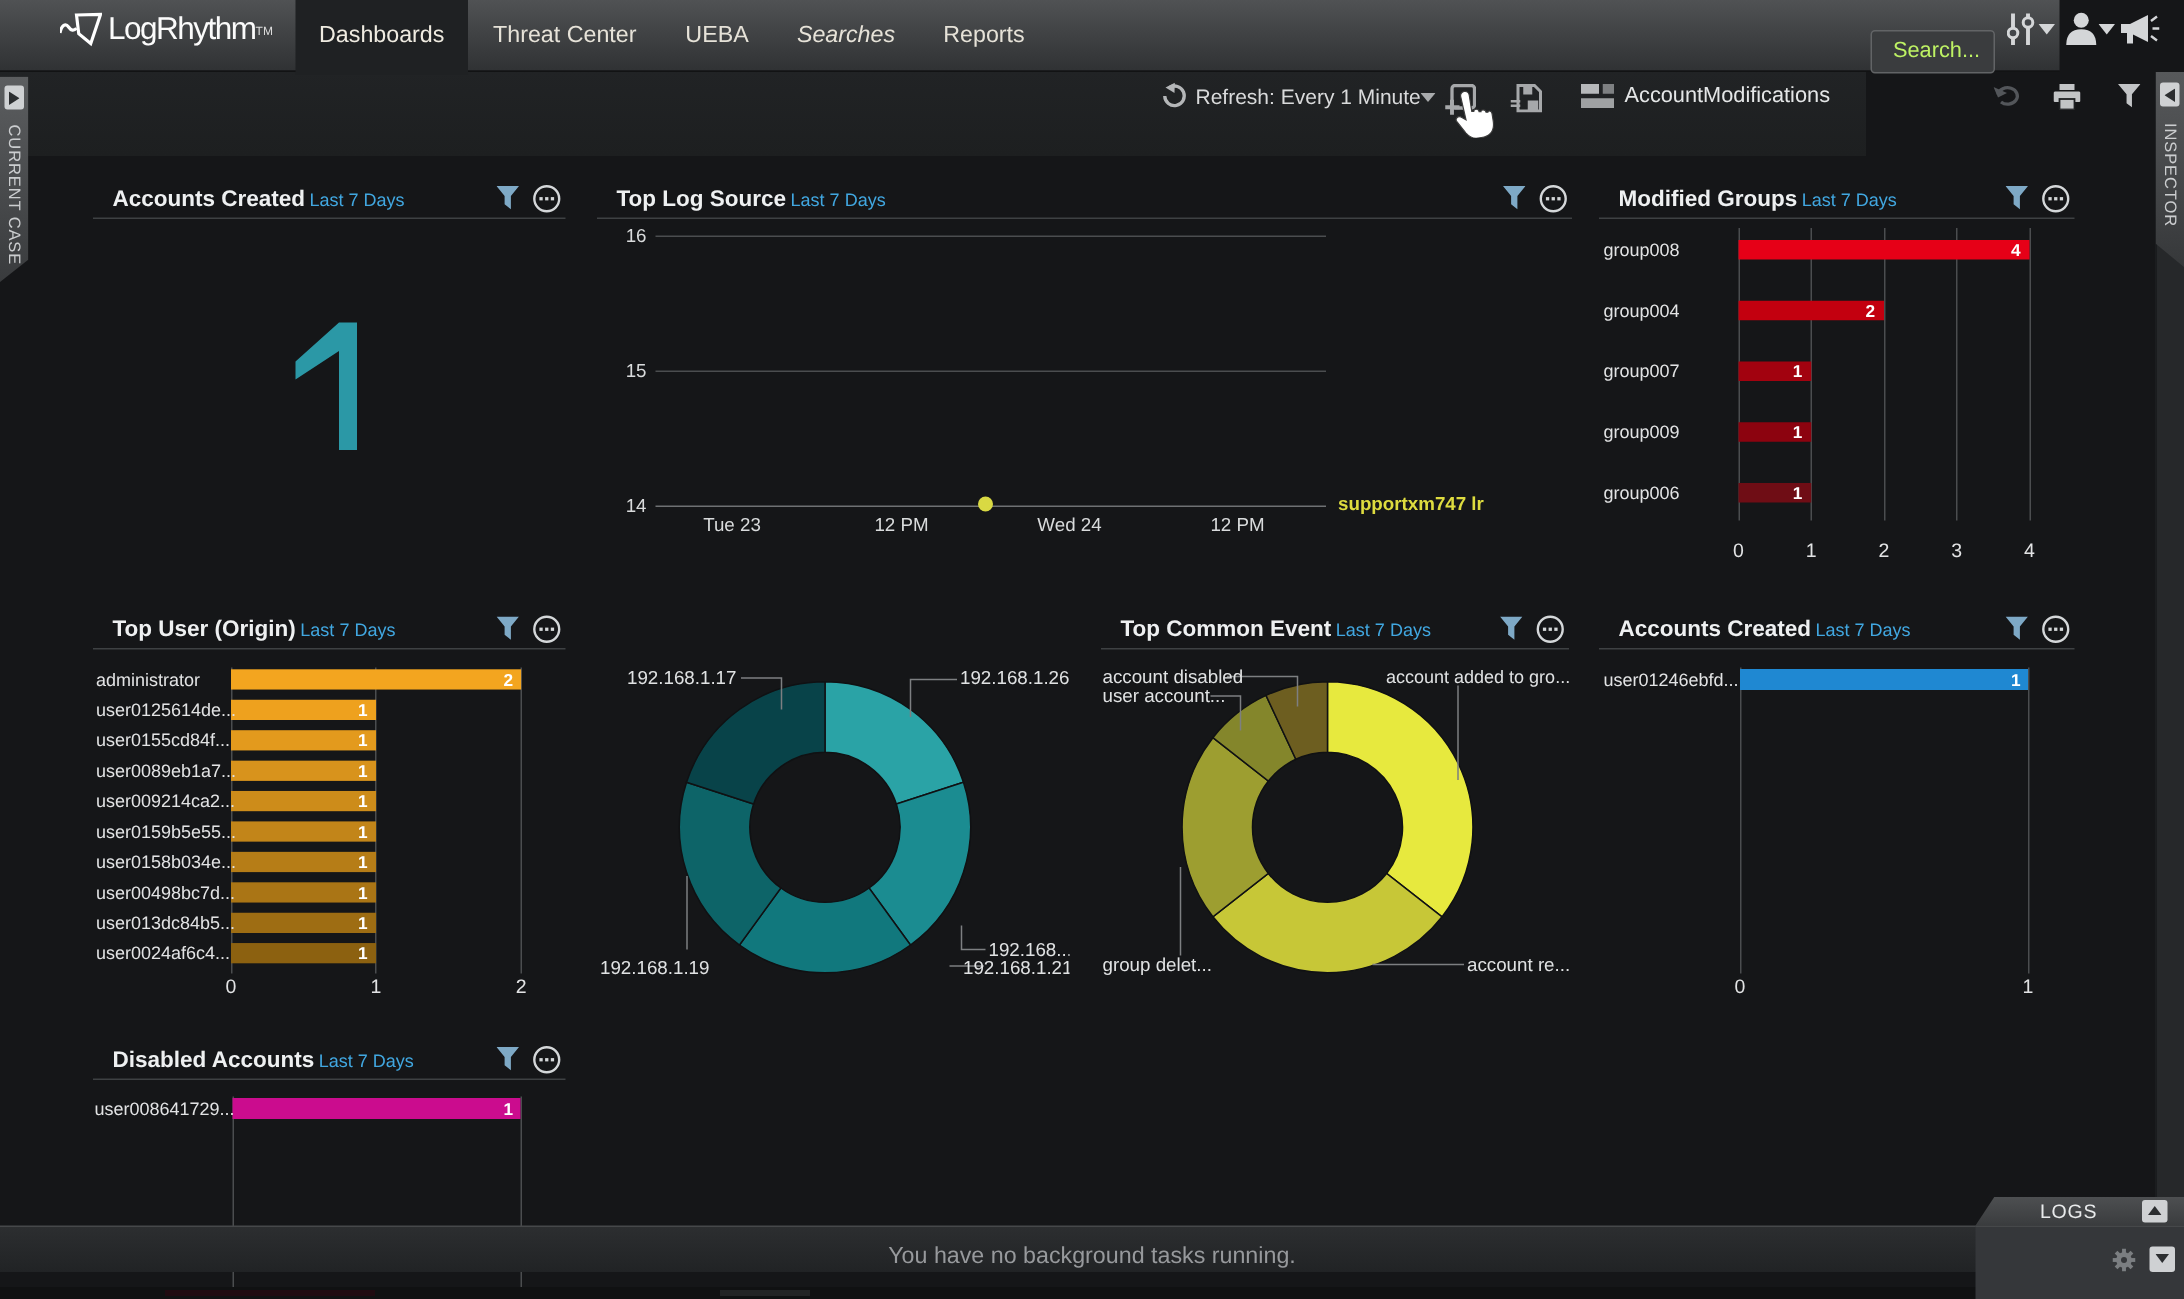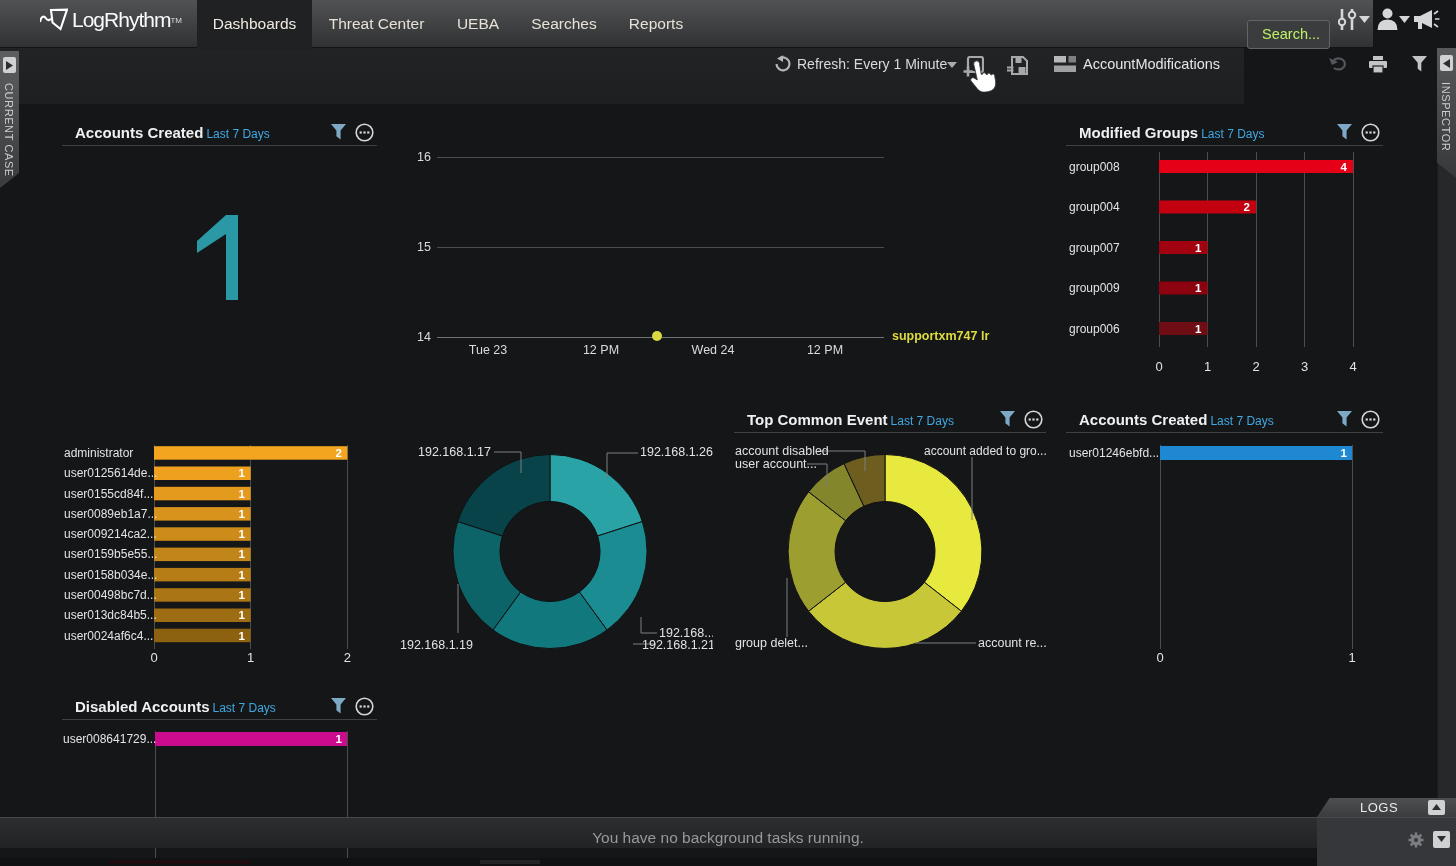--- a/index.html
+++ b/index.html
@@ -56,21 +56,21 @@
     <svg width="28" height="28" viewBox="0 0 28 28">
       <path d="M0,16 c1,-5.5 3.8,-6.8 5.7,-4 c1.7,2.5 3.5,2.8 5.3,0.8" fill="none" stroke="#fff" stroke-width="2.1"></path>
       <path d="M11,4 L27,3.6 L20.5,23 L12.5,16.5 Z" fill="none" stroke="#fff" stroke-width="2.1" stroke-linejoin="miter"></path>
     </svg>
     <span id="logotext">LogRhythm</span>
         <span id="logotm">TM</span>
   </div>
   <div class="tab active" style="left:197px;width:115px;">Dashboards</div>
   <div class="tab" style="left:314px;width:125px;">Threat Center</div>
   <div class="tab" style="left:441px;width:74px;">UEBA</div>
-  <div class="tab" style="left:517px;width:94px;">Searches</div>
+  <div class="tab" style="left:517px;width:94px;font-style:italic;">Searches</div>
   <div class="tab" style="left:613px;width:86px;">Reports</div>
 
   <div style="position:absolute;left:1247px;top:20px;width:83px;height:29px;background:#3a3c3e;border:1px solid #626466;border-radius:3px;color:#bef264;font-size:14.5px;line-height:27px;padding-left:14px;">Search...</div>
 
   <svg style="position:absolute;left:1338px;top:8px;" width="19" height="23" viewBox="0 0 19 23">
     <line x1="4" y1="1" x2="4" y2="22" stroke="#d4d6d8" stroke-width="2.6"></line>
     <line x1="14" y1="1" x2="14" y2="22" stroke="#d4d6d8" stroke-width="2.6"></line>
     <circle cx="4" cy="14" r="3.2" fill="#43464a" stroke="#d4d6d8" stroke-width="2"></circle>
     <circle cx="14" cy="7" r="3.2" fill="#43464a" stroke="#d4d6d8" stroke-width="2"></circle>
   </svg>
@@ -166,20 +166,32 @@
           <rect x="8.4" y="8.4" width="2.2" height="2.2" fill="#d4d7d9"></rect>
           <rect x="12.2" y="8.4" width="2.2" height="2.2" fill="#d4d7d9"></rect>
         </svg>
   </div>
   <svg style="position:absolute;left:0;top:0;" width="315" height="272" viewBox="0 0 315 272">
     <path d="M164,103 L176,103 L176,188 L164,188 L164,122 L135,141 L135,129 Z" fill="#2b98a6"></path>
   </svg>
 </div>
 
 <div class="wg" style="left:398px;top:112px;width:650px;height:272px;">
+  <div class="wh">
+        <span class="t">Top Log Source<span class="d">Last 7 Days</span></span>
+    <svg class="funnel" style="right:31px;top:12px;" width="15" height="16" viewBox="0 0 15 16">
+          <path d="M0,0 L15,0 L9.6,6.6 L9.6,15.5 L5.4,12.2 L5.4,6.6 Z" fill="#7ea9c6"></path>
+        </svg>
+    <svg class="dots" style="right:3px;top:11px;" width="19" height="19" viewBox="0 0 19 19">
+          <circle cx="9.5" cy="9.5" r="8.3" fill="none" stroke="#d4d7d9" stroke-width="1.6"></circle>
+          <rect x="4.6" y="8.4" width="2.2" height="2.2" fill="#d4d7d9"></rect>
+          <rect x="8.4" y="8.4" width="2.2" height="2.2" fill="#d4d7d9"></rect>
+          <rect x="12.2" y="8.4" width="2.2" height="2.2" fill="#d4d7d9"></rect>
+        </svg>
+  </div>
   <svg class="csvg" width="650" height="272" viewBox="0 0 650 272">
     <line x1="39" y1="45.5" x2="486" y2="45.5" stroke="#4b4d4f" stroke-width="1"></line>
     <line x1="39" y1="135.5" x2="486" y2="135.5" stroke="#4b4d4f" stroke-width="1"></line>
     <line x1="39" y1="225.5" x2="486" y2="225.5" stroke="#6f7173" stroke-width="1"></line>
     <g fill="#d9dbdc" font-size="12.5" text-anchor="end">
       <text x="33" y="49">16</text>
           <text x="33" y="139">15</text>
           <text x="33" y="229">14</text>
     </g>
     <g fill="#d9dbdc" font-size="12.5" text-anchor="middle">
@@ -237,20 +249,32 @@
       <text x="93" y="259">0</text>
           <text x="141.5" y="259">1</text>
           <text x="190" y="259">2</text>
           <text x="238.5" y="259">3</text>
           <text x="287" y="259">4</text>
     </g>
   </svg>
 </div>
 
 <div class="wg" style="left:62px;top:399px;width:315px;height:272px;">
+  <div class="wh">
+        <span class="t">Top User (Origin)<span class="d">Last 7 Days</span></span>
+    <svg class="funnel" style="right:31px;top:12px;" width="15" height="16" viewBox="0 0 15 16">
+          <path d="M0,0 L15,0 L9.6,6.6 L9.6,15.5 L5.4,12.2 L5.4,6.6 Z" fill="#7ea9c6"></path>
+        </svg>
+    <svg class="dots" style="right:3px;top:11px;" width="19" height="19" viewBox="0 0 19 19">
+          <circle cx="9.5" cy="9.5" r="8.3" fill="none" stroke="#d4d7d9" stroke-width="1.6"></circle>
+          <rect x="4.6" y="8.4" width="2.2" height="2.2" fill="#d4d7d9"></rect>
+          <rect x="8.4" y="8.4" width="2.2" height="2.2" fill="#d4d7d9"></rect>
+          <rect x="12.2" y="8.4" width="2.2" height="2.2" fill="#d4d7d9"></rect>
+        </svg>
+  </div>
   <svg class="csvg" width="315" height="272" viewBox="0 0 315 272">
     <g stroke="#4b4d4f" stroke-width="1">
       <line x1="92.5" y1="46" x2="92.5" y2="250"></line>
           <line x1="188.5" y1="46" x2="188.5" y2="250"></line>
           <line x1="285.5" y1="46" x2="285.5" y2="250"></line>
     </g>
     <rect x="92" y="47.2" width="193.4" height="13.5" fill="#f3a51f"></rect>
     <rect x="92" y="67.5" width="96.7" height="13.5" fill="#eea11e"></rect>
     <rect x="92" y="87.8" width="96.7" height="13.5" fill="#e39a1d"></rect>
     <rect x="92" y="108.1" width="96.7" height="13.5" fill="#d8931c"></rect>

